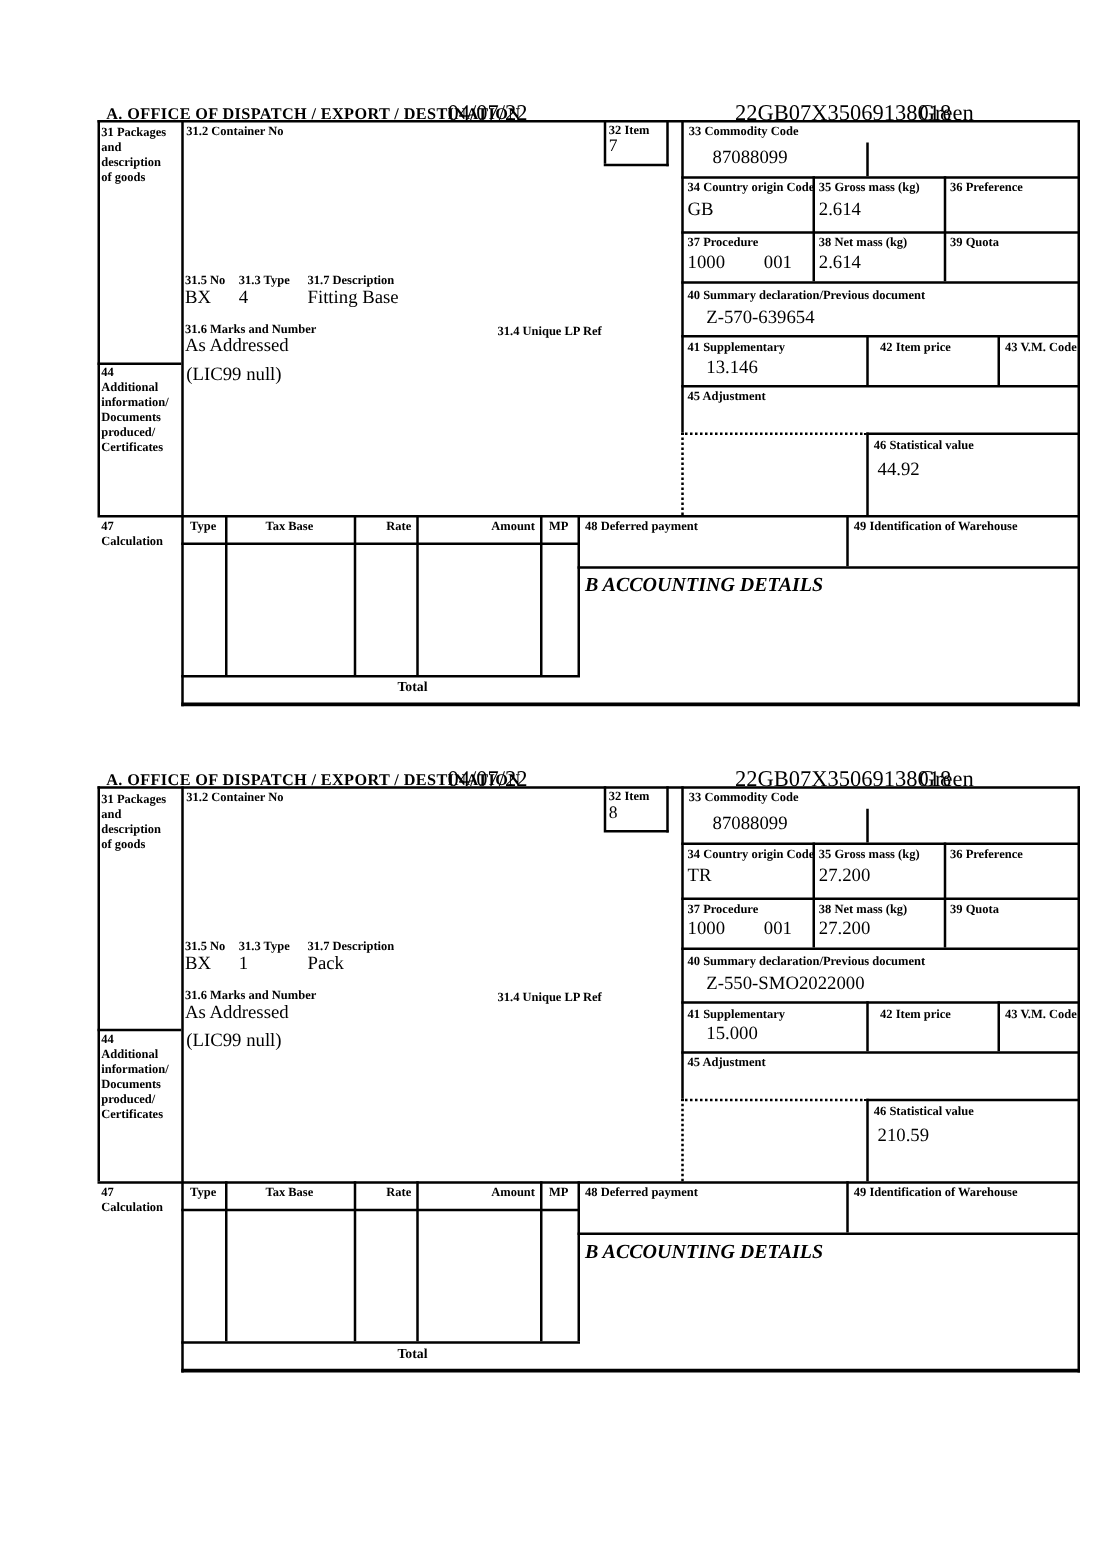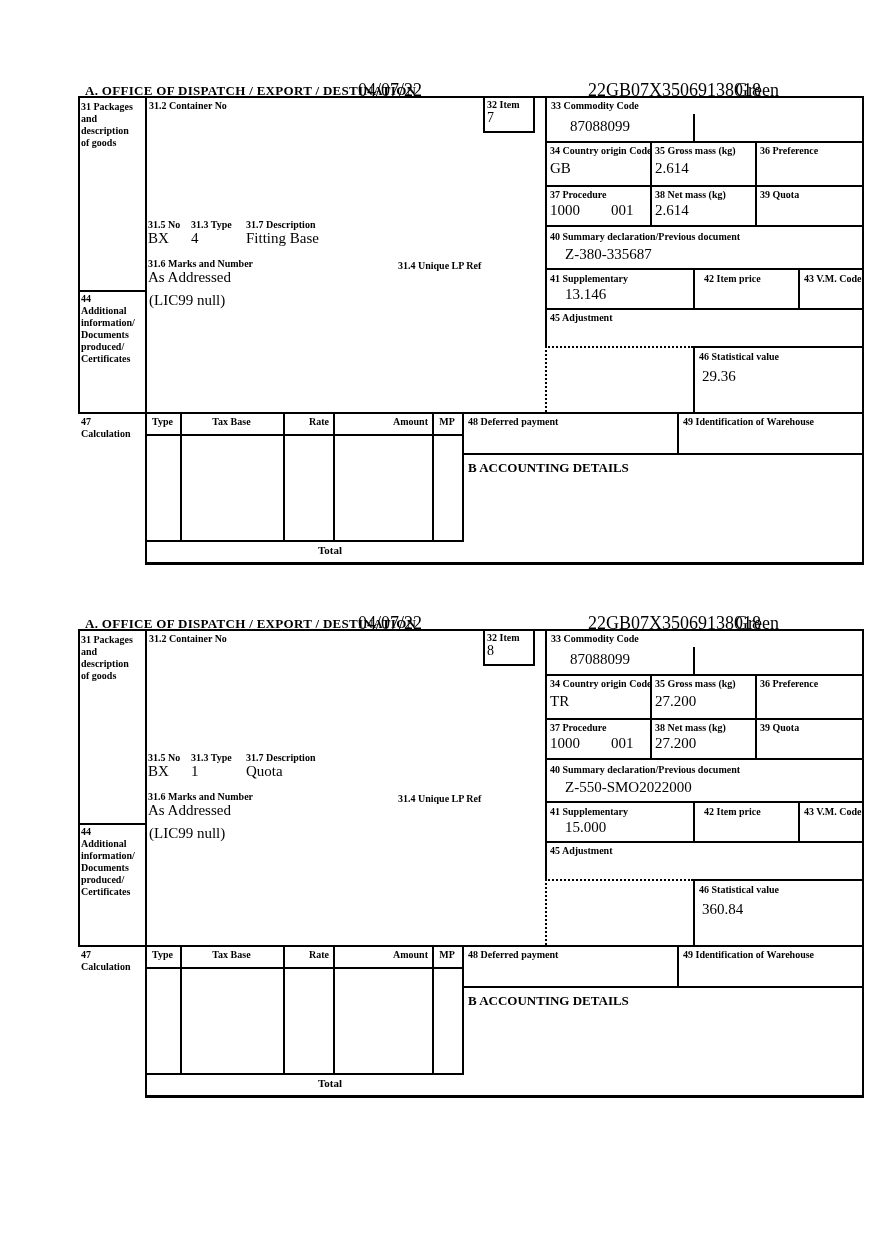--- a/index.html
+++ b/index.html
@@ -12,21 +12,21 @@
   .vl { position:absolute; width:2px; background:#000; }
   .hd { position:absolute; height:0; border-top:2px dotted #000; }
   .vd { position:absolute; width:0; border-left:2px dotted #000; }
   .lbl { position:absolute; font-size:10px; font-weight:bold; line-height:1.2; }
   .val { position:absolute; font-size:15px; line-height:1.1; }
   .hdrA { position:absolute; font-size:13px; font-weight:bold; letter-spacing:0.3px; }
   .hdrV { position:absolute; font-size:18px; }
   .pre { white-space:pre-line; }
   .ctr { text-align:center; }
   .rgt { text-align:right; }
-  .acct { position:absolute; font-size:13px; font-weight:bold; }
+  .acct { position:absolute; font-size:16px; font-weight:bold;font-style:italic; }
 </style>
 </head>
 <body>
 
 <div id="page">
 
   <div class="form" style="top:80px;">
 
     <div class="hdrA" style="left:7px;top:3px;">A.  OFFICE OF DISPATCH / EXPORT / DESTINATION</div>
     <div class="hdrV" style="left:280px;top:0px;">04/07/22</div>
@@ -103,28 +103,28 @@
     <div class="lbl" style="left:577px;top:65px;">35 Gross mass (kg)</div>
     <div class="val" style="left:577px;top:80px;">2.614</div>
     <div class="lbl" style="left:682px;top:65px;">36 Preference</div>
     <div class="lbl" style="left:472px;top:109px;">37 Procedure</div>
     <div class="val" style="left:472px;top:122px;">1000</div>
     <div class="val" style="left:533px;top:122px;">001</div>
     <div class="lbl" style="left:577px;top:109px;">38 Net mass (kg)</div>
     <div class="val" style="left:577px;top:122px;">2.614</div>
     <div class="lbl" style="left:682px;top:109px;">39 Quota</div>
     <div class="lbl" style="left:472px;top:151px;">40 Summary declaration/Previous document</div>
-    <div class="val" style="left:487px;top:166px;">Z-380-335687</div>
+    <div class="val" style="left:487px;top:166px;">Z-570-639654</div>
     <div class="lbl" style="left:472px;top:193px;">41 Supplementary</div>
     <div class="val" style="left:487px;top:206px;">13.146</div>
     <div class="lbl" style="left:626px;top:193px;">42 Item price</div>
     <div class="lbl" style="left:726px;top:193px;">43 V.M. Code</div>
     <div class="lbl" style="left:472px;top:232px;">45 Adjustment</div>
     <div class="lbl" style="left:621px;top:271px;">46 Statistical value</div>
-    <div class="val" style="left:624px;top:288px;">29.36</div>
+    <div class="val" style="left:624px;top:288px;">44.92</div>
 
     <div class="lbl ctr" style="left:67px;top:336px;width:35px;">Type</div>
     <div class="lbl ctr" style="left:102px;top:336px;width:103px;">Tax Base</div>
     <div class="lbl rgt" style="left:205px;top:336px;width:46px;">Rate</div>
     <div class="lbl rgt" style="left:255px;top:336px;width:95px;">Amount</div>
     <div class="lbl ctr" style="left:354px;top:336px;width:30px;">MP</div>
     <div class="lbl" style="left:390px;top:336px;">48 Deferred payment</div>
     <div class="lbl" style="left:605px;top:336px;">49 Identification of Warehouse</div>
     <div class="acct" style="left:390px;top:380px;">B ACCOUNTING DETAILS</div>
     <div class="lbl ctr" style="left:67px;top:464px;width:370px;font-size:11px;">Total</div>
@@ -187,21 +187,21 @@
 Calculation</div>
 
     <div class="lbl" style="left:71px;top:20px;">31.2 Container No</div>
     <div class="lbl" style="left:409px;top:19px;">32 Item</div>
     <div class="val" style="left:409px;top:30px;font-size:14px;">8</div>
     <div class="lbl" style="left:70px;top:139px;">31.5 No</div>
     <div class="lbl" style="left:113px;top:139px;">31.3 Type</div>
     <div class="lbl" style="left:168px;top:139px;">31.7 Description</div>
     <div class="val" style="left:70px;top:150px;">BX</div>
     <div class="val" style="left:113px;top:150px;">1</div>
-    <div class="val" style="left:168px;top:150px;">Quota</div>
+    <div class="val" style="left:168px;top:150px;">Pack</div>
     <div class="lbl" style="left:70px;top:178px;">31.6 Marks and Number</div>
     <div class="lbl" style="left:320px;top:180px;">31.4 Unique LP Ref</div>
     <div class="val" style="left:70px;top:189px;">As Addressed</div>
     <div class="val" style="left:71px;top:212px;">(LIC99 null)</div>
 
     <div class="lbl" style="left:473px;top:20px;">33 Commodity Code</div>
     <div class="val" style="left:492px;top:38px;">87088099</div>
     <div class="lbl" style="left:472px;top:65px;">34 Country origin Code</div>
     <div class="val" style="left:472px;top:80px;">TR</div>
     <div class="lbl" style="left:577px;top:65px;">35 Gross mass (kg)</div>
@@ -214,21 +214,21 @@
     <div class="val" style="left:577px;top:122px;">27.200</div>
     <div class="lbl" style="left:682px;top:109px;">39 Quota</div>
     <div class="lbl" style="left:472px;top:151px;">40 Summary declaration/Previous document</div>
     <div class="val" style="left:487px;top:166px;">Z-550-SMO2022000</div>
     <div class="lbl" style="left:472px;top:193px;">41 Supplementary</div>
     <div class="val" style="left:487px;top:206px;">15.000</div>
     <div class="lbl" style="left:626px;top:193px;">42 Item price</div>
     <div class="lbl" style="left:726px;top:193px;">43 V.M. Code</div>
     <div class="lbl" style="left:472px;top:232px;">45 Adjustment</div>
     <div class="lbl" style="left:621px;top:271px;">46 Statistical value</div>
-    <div class="val" style="left:624px;top:288px;">360.84</div>
+    <div class="val" style="left:624px;top:288px;">210.59</div>
 
     <div class="lbl ctr" style="left:67px;top:336px;width:35px;">Type</div>
     <div class="lbl ctr" style="left:102px;top:336px;width:103px;">Tax Base</div>
     <div class="lbl rgt" style="left:205px;top:336px;width:46px;">Rate</div>
     <div class="lbl rgt" style="left:255px;top:336px;width:95px;">Amount</div>
     <div class="lbl ctr" style="left:354px;top:336px;width:30px;">MP</div>
     <div class="lbl" style="left:390px;top:336px;">48 Deferred payment</div>
     <div class="lbl" style="left:605px;top:336px;">49 Identification of Warehouse</div>
     <div class="acct" style="left:390px;top:380px;">B ACCOUNTING DETAILS</div>
     <div class="lbl ctr" style="left:67px;top:464px;width:370px;font-size:11px;">Total</div>

